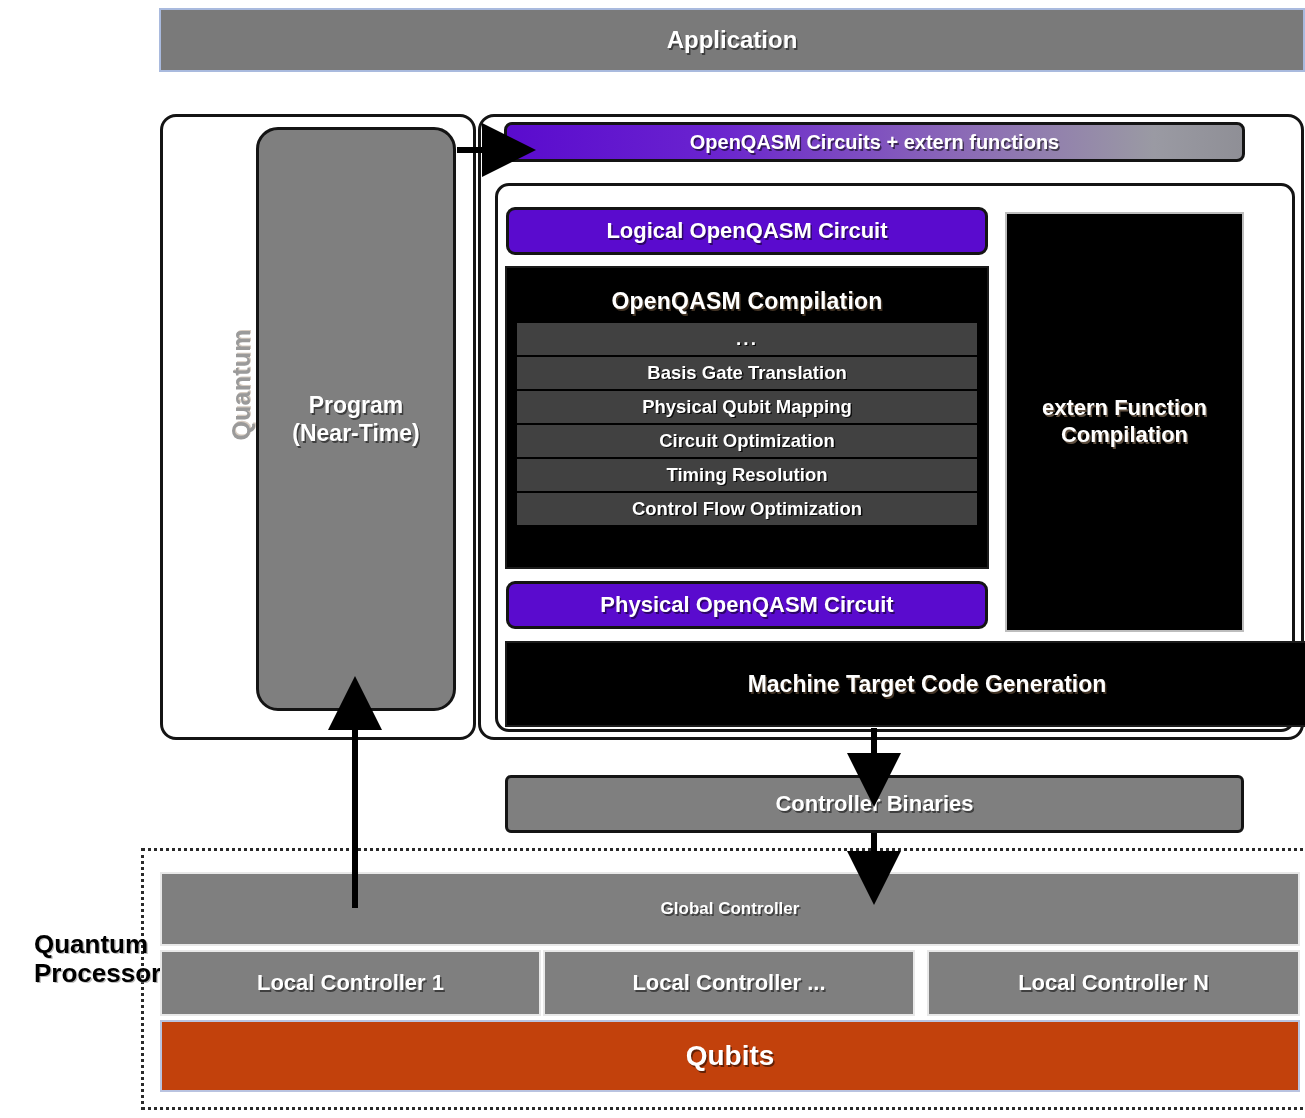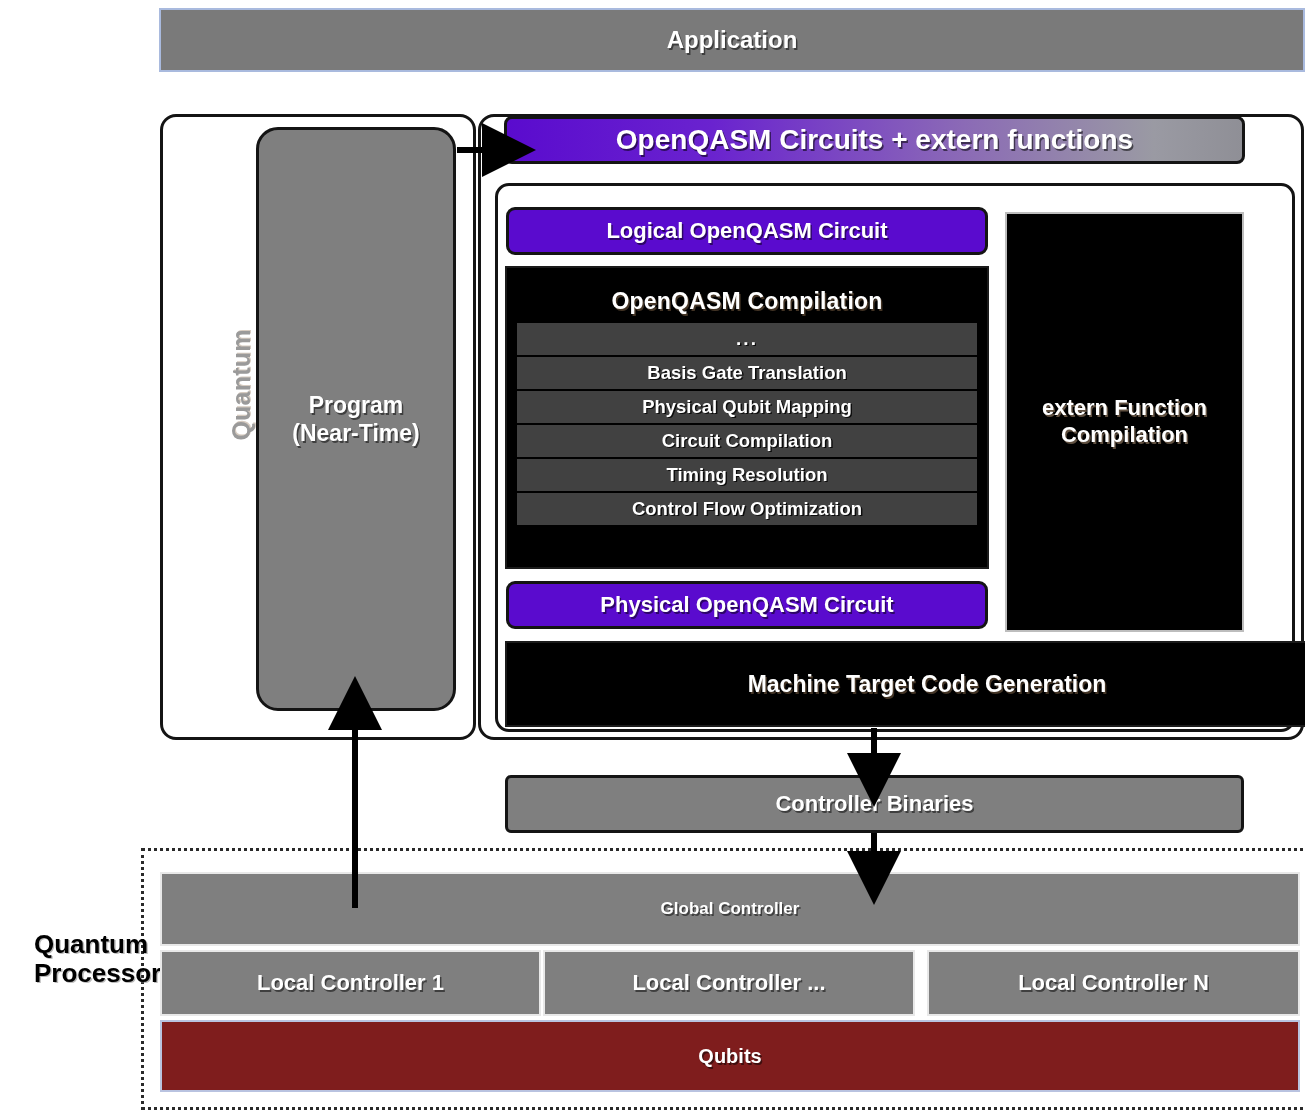--- a/index.html
+++ b/index.html
@@ -56,24 +56,24 @@
   }
   #compiler-label{
     left:1179px;top:412px;width:150px;height:30px;
     transform:rotate(-90deg);transform-origin:center center;
     color:#9a9a9a;font-size:25px;font-weight:bold;
     text-shadow:1.2px 1.2px 0 rgba(180,160,140,.55);
   }
 
   
   #openqasm-circuits-bar{
-    left:480px;top:116px;width:741px;height:48px;
+    left:480px;top:122px;width:741px;height:40px;
     background:linear-gradient(90deg,#5a0bce 0%,#6a23cf 28%,#8b6ab6 62%,#9a9aa3 88%,#8f8f96 100%);
     border:3px solid #141414;border-radius:8px;
-    color:#ffffff;font-size:28px;font-weight:bold;
+    color:#ffffff;font-size:20px;font-weight:bold;
     text-shadow:1.5px 1.5px 0 rgba(0,0,0,.55);
   }
 
   
   #compiler-inner-box{
     left:471px;top:183px;width:800px;height:549px;
     background:#ffffff;border:3px solid #141414;border-radius:14px;
   }
 
   .purple-chip{
@@ -152,22 +152,22 @@
     top:950px;height:66px;
     background:#7f7f7f;border:2px solid #e8e8e8;
     color:#ffffff;font-size:22px;font-weight:bold;
     text-shadow:1.5px 1.5px 0 rgba(0,0,0,.5);
   }
   #local-controller-1{left:136px;width:381px;}
   #local-controller-mid{left:519px;width:372px;}
   #local-controller-n{left:903px;width:373px;}
   #qubits-bar{
     left:136px;top:1020px;width:1140px;height:72px;
-    background:#7f1d1d;border:2px solid #b9c3e0;
-    color:#ffffff;font-size:20px;font-weight:bold;
+    background:#c2410c;border:2px solid #b9c3e0;
+    color:#ffffff;font-size:28px;font-weight:bold;
     text-shadow:1.5px 1.5px 0 rgba(0,0,0,.5);
     justify-content:center;
   }
 
   
   #arrows{left:0;top:0;width:1305px;height:1118px;pointer-events:none;}
 </style>
 </head>
 <body>
 
@@ -201,21 +201,21 @@
   <div class="abs ctr purple-chip" id="logical-circuit-chip">
     <span>Logical OpenQASM Circuit</span>
   </div>
 
   <div class="abs" id="openqasm-compilation-panel">
     <div id="openqasm-compilation-title">OpenQASM Compilation</div>
     <div id="compilation-steps">
       <div class="step-row ellipsis">...</div>
       <div class="step-row">Basis Gate Translation</div>
       <div class="step-row">Physical Qubit Mapping</div>
-      <div class="step-row">Circuit Compilation</div>
+      <div class="step-row">Circuit Optimization</div>
       <div class="step-row">Timing Resolution</div>
       <div class="step-row">Control Flow Optimization</div>
     </div>
   </div>
 
   <div class="abs ctr" id="extern-function-box">
     <div>
       <div>extern Function</div>
       <div>Compilation</div>
     </div>

